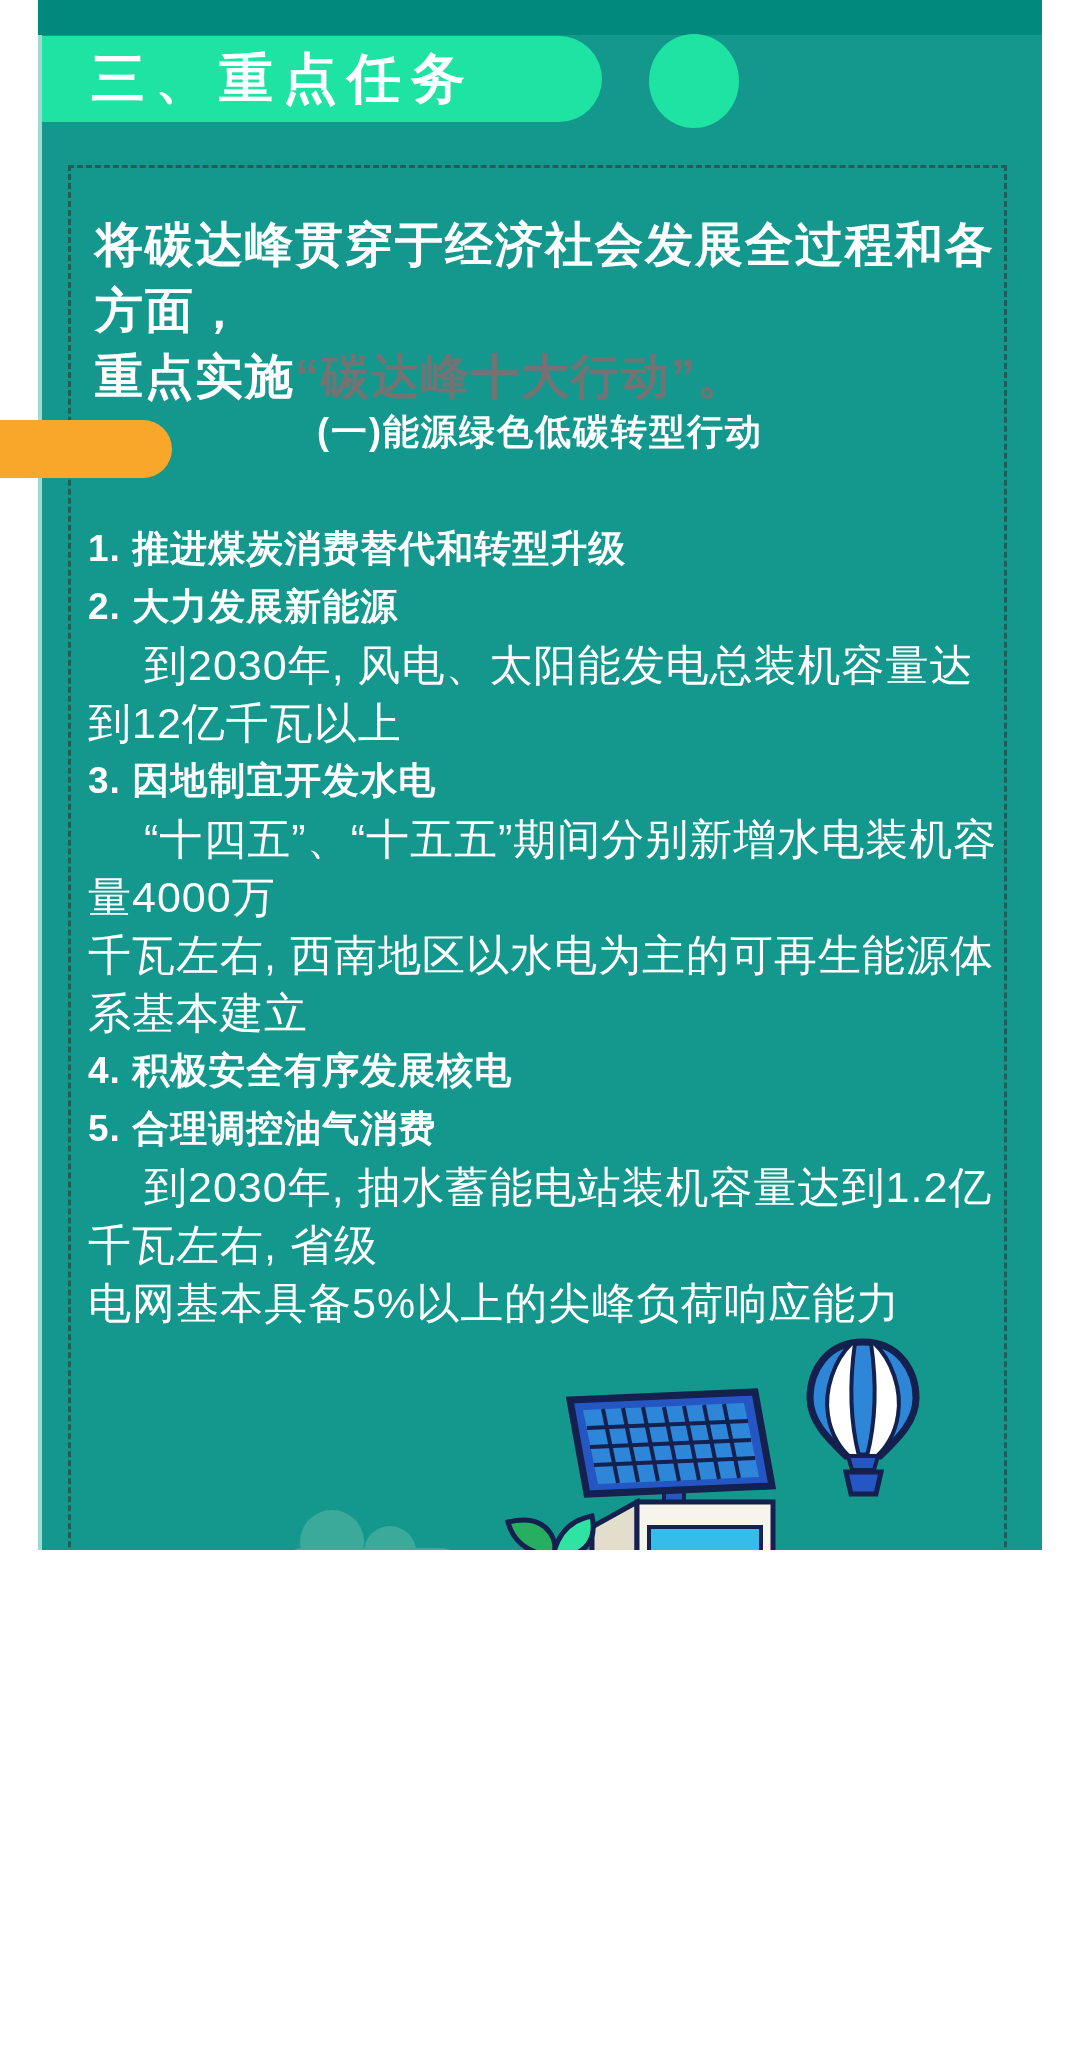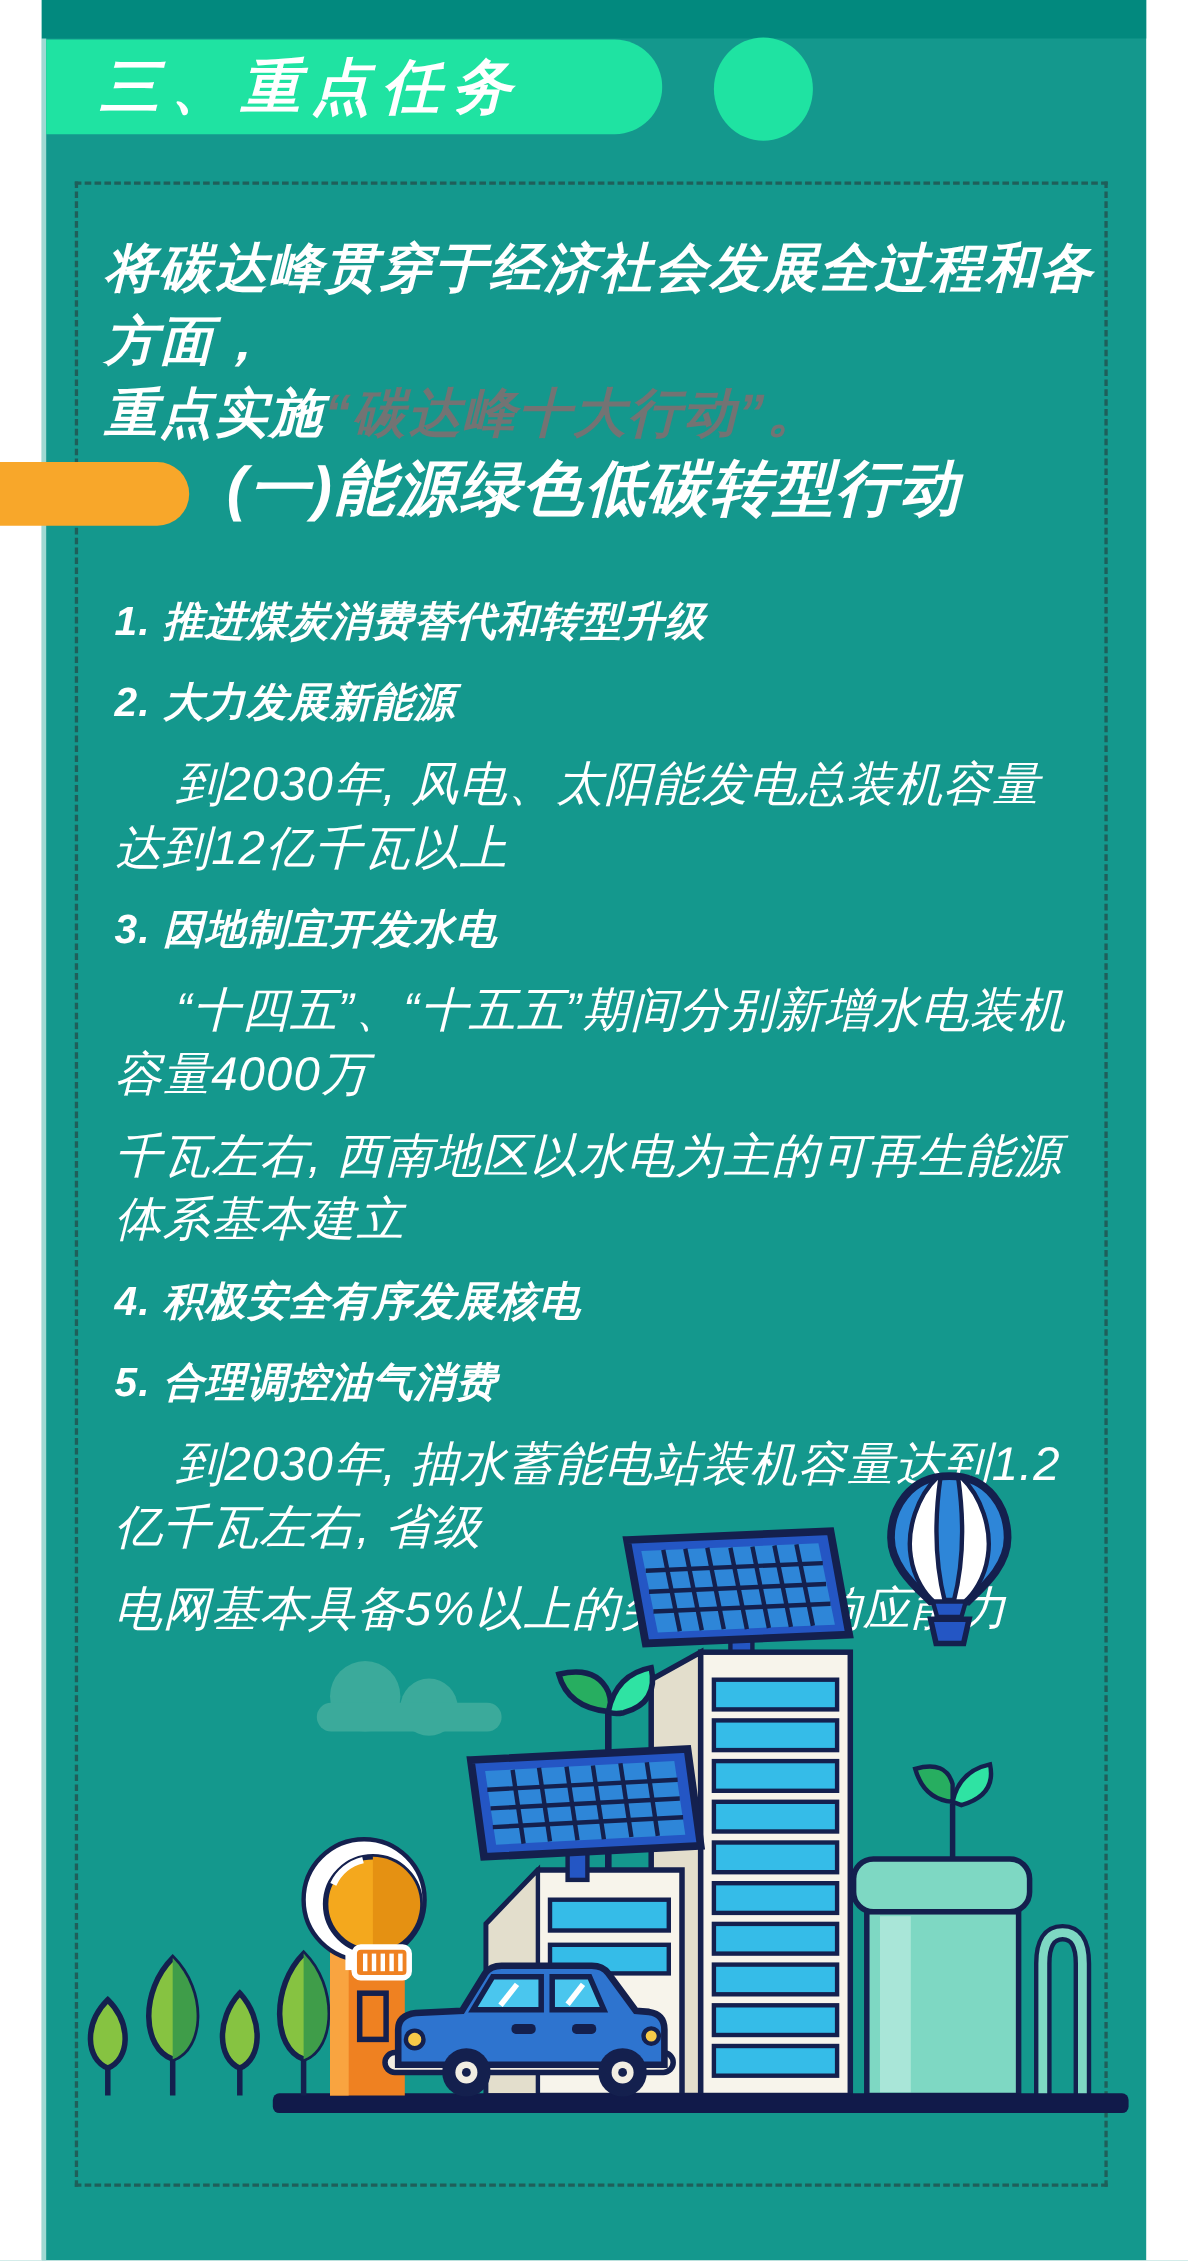--- a/index.html
+++ b/index.html
@@ -1,41 +1,41 @@
 <!DOCTYPE html>
 <html><head>
 <meta charset="utf-8">
 <style>
   html,body{margin:0;padding:0;background:#ffffff;}
-  #poster{position:relative;width:1080px;height:2055px;background:#ffffff;overflow:hidden;
-          font-family:"Liberation Sans",sans-serif;font-style:italic;}
+  #poster{position:relative;width:1080px;height:1550px;background:#ffffff;overflow:hidden;
+          font-family:"Liberation Sans",sans-serif;}
   
   .card{position:absolute;left:38px;top:0;width:1004px;height:2055px;background:#14988D;
         border-left:4px solid #9FD9D2;box-sizing:border-box;}
   .top-band{position:absolute;left:38px;top:0;width:1004px;height:35px;background:#02897E;}
   
   .header-pill{position:absolute;left:42px;top:36px;width:560px;height:86px;background:#1FE3A2;
                border-radius:0 43px 43px 0;display:flex;align-items:center;padding-left:49px;box-sizing:border-box;}
   .header-pill span{font-size:54px;font-weight:bold;color:#ffffff;letter-spacing:10px;white-space:nowrap;}
   .header-dot{position:absolute;left:649px;top:34px;width:90px;height:94px;border-radius:50%;background:#1FE3A2;}
   
   .dashed-frame{position:absolute;left:68px;top:165px;width:939px;height:1823px;
                 border:3px dashed #1F5F5A;box-sizing:border-box;}
   
   .intro{position:absolute;left:95px;top:212px;width:910px;font-size:48px;font-weight:700;
          color:#ffffff;line-height:66px;letter-spacing:2px;}
   .intro .hl{color:#737373;}
   
   .section-tab{position:absolute;left:0;top:420px;width:172px;height:58px;background:#F8A72A;
                border-radius:0 29px 29px 0;}
   .section-title{position:absolute;left:38px;top:408px;width:1004px;text-align:center;
-                 font-size:55px;font-weight:800;color:#ffffff;letter-spacing:2px;}
+                 font-size:36px;font-weight:800;color:#ffffff;letter-spacing:2px;}
   
   .task-list{position:absolute;left:88px;top:520px;width:915px;color:#ffffff;}
-  .task-list p{margin:16px;line-height:58px;}
+  .task-list p{margin:0;line-height:58px;}
   .task-label{font-size:37px;font-weight:700;letter-spacing:1px;}
   .task-detail{font-size:43px;font-weight:400;letter-spacing:1px;}
   .indent{text-indent:56px;}
   
   .illustration{position:absolute;left:0;top:1290px;width:1080px;height:655px;}
 </style>
 </head>
 <body>
 
 <div id="poster">

